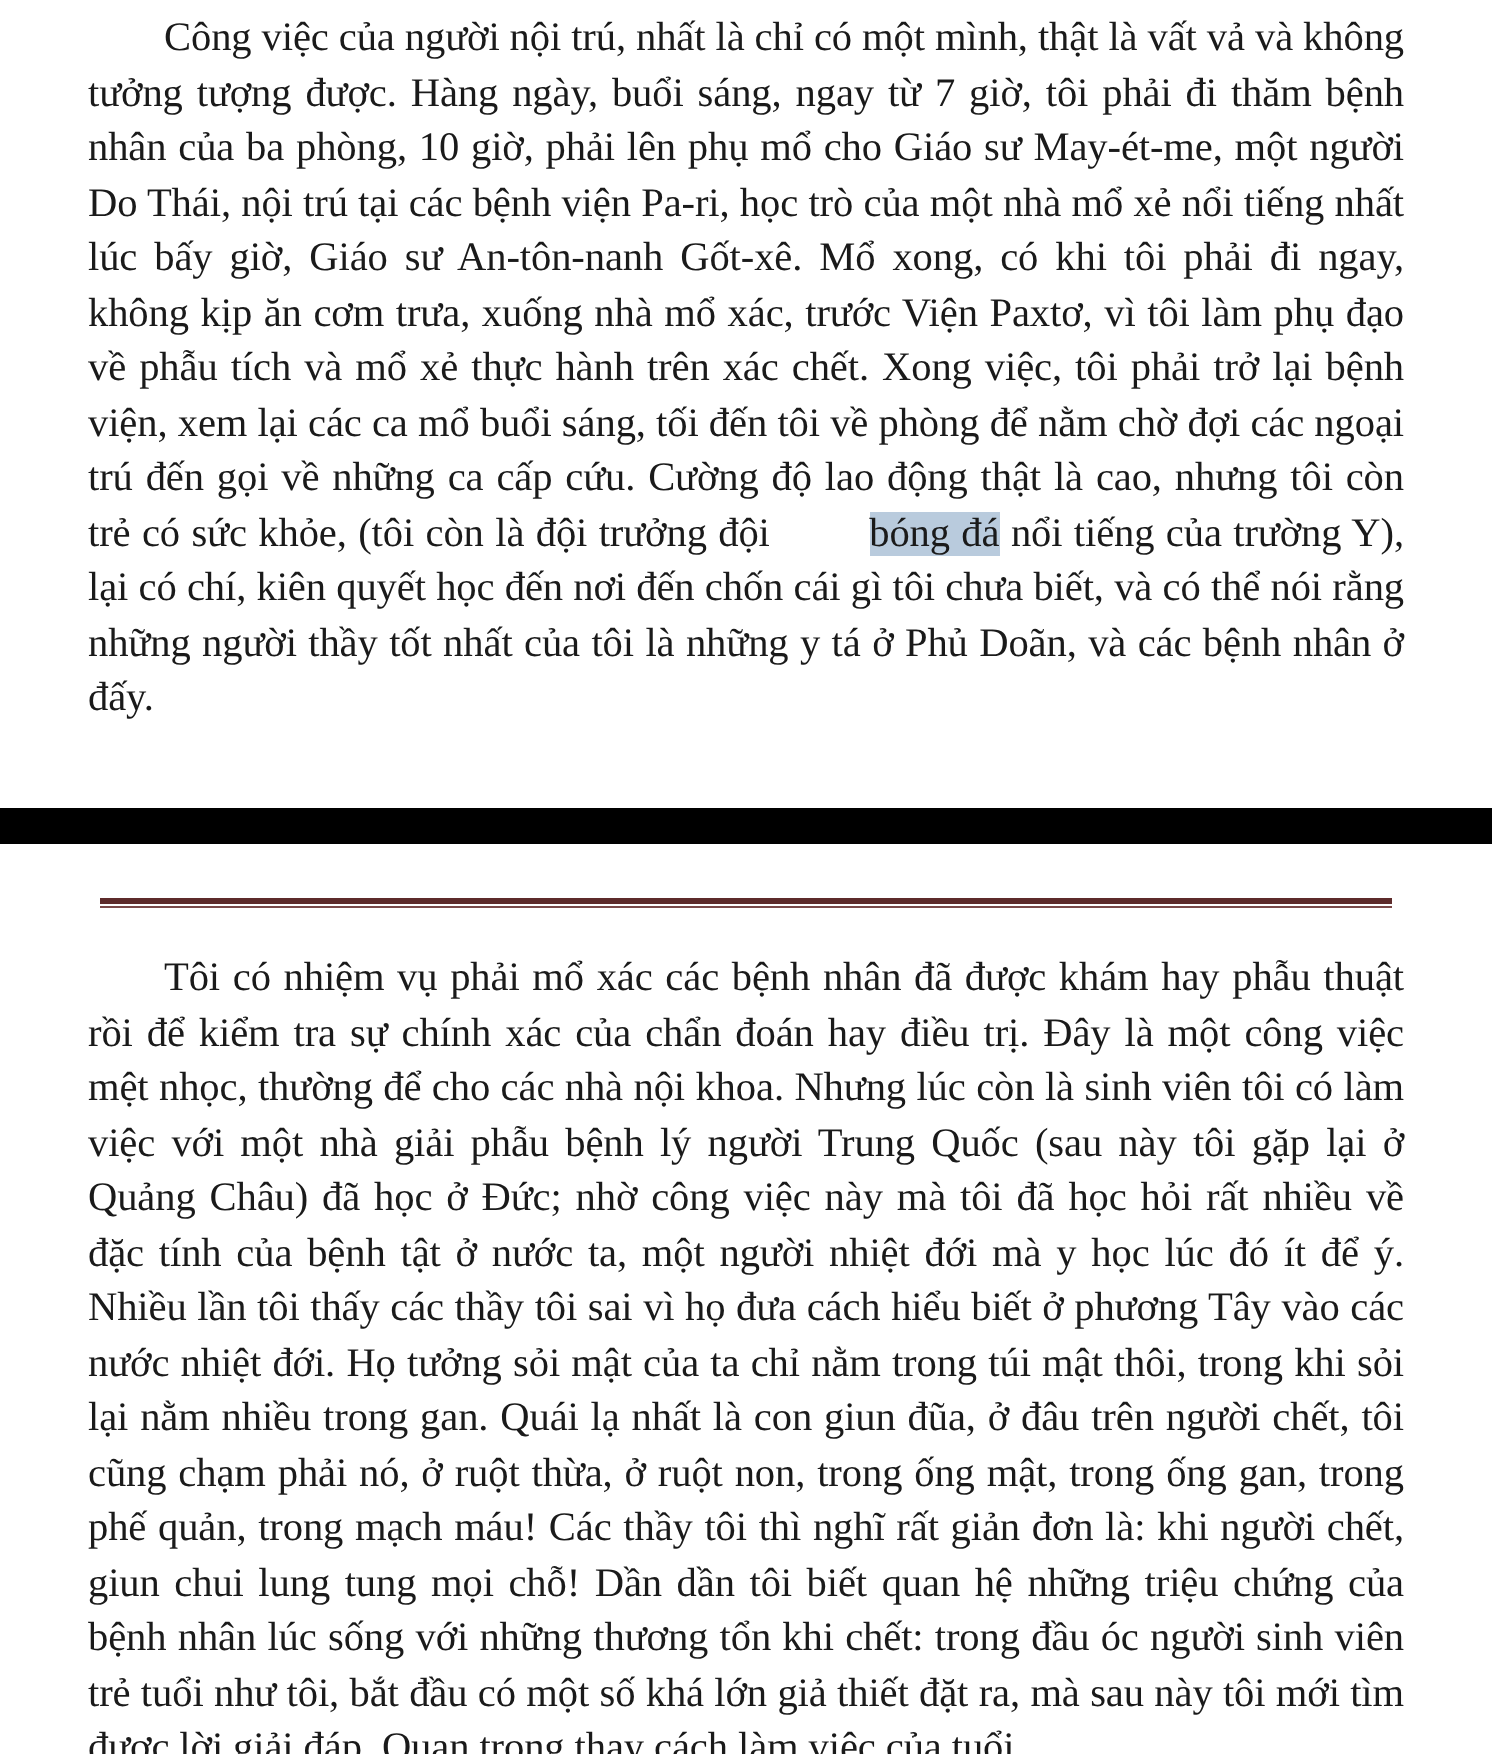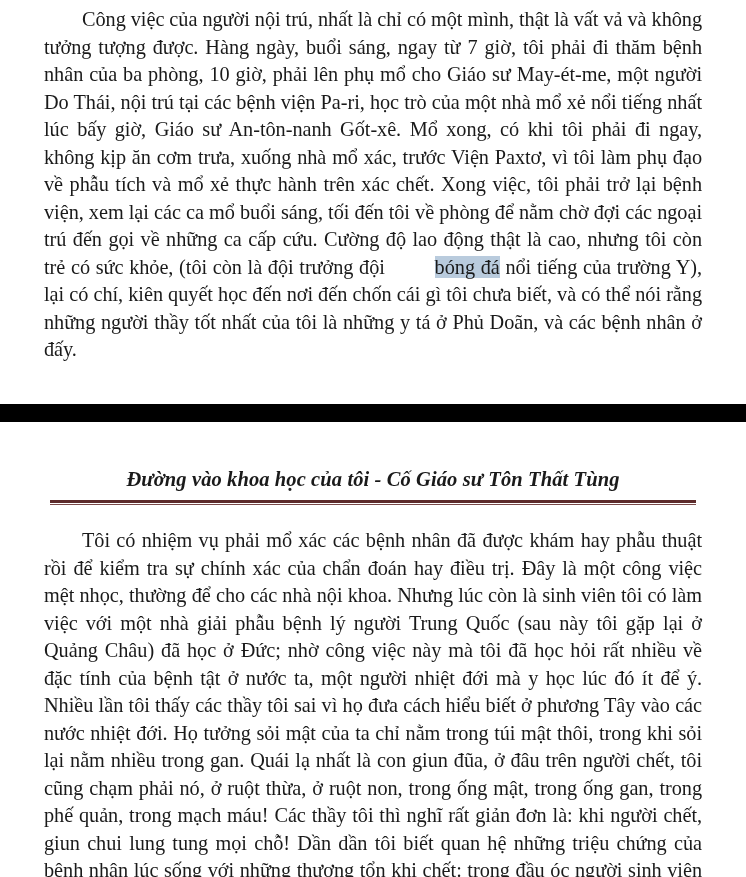--- a/index.html
+++ b/index.html
@@ -113,20 +113,19 @@
 
   <div class="page-top">
     <p class="body-text"><span class="indent"></span><span>Công việc của người nội trú, nhất là chỉ có một mình, thật là vất vả và không tưởng tượng được. Hàng ngày, buổi sáng, ngay từ 7 giờ, tôi phải đi thăm bệnh nhân của ba phòng, 10 giờ, phải lên phụ mổ cho Giáo sư May-ét-me, một người Do Thái, nội trú tại các bệnh viện Pa-ri, học trò của một nhà mổ xẻ nổi tiếng nhất lúc bấy giờ, Giáo sư An-tôn-nanh Gốt-xê. Mổ xong, có khi tôi phải đi ngay, không kịp ăn cơm trưa, xuống nhà mổ xác, trước Viện Paxtơ, vì tôi làm phụ đạo về phẫu tích và mổ xẻ thực hành trên xác chết. Xong việc, tôi phải trở lại bệnh viện, xem lại các ca mổ buổi sáng, tối đến tôi về phòng để nằm chờ đợi các ngoại trú đến gọi về những ca cấp cứu. Cường độ lao động thật là cao, nhưng tôi còn trẻ có sức khỏe, (tôi còn là đội trưởng đội </span><span class="hl">bóng đá</span><span> nổi tiếng của trường Y), lại có chí, kiên quyết học đến nơi đến chốn cái gì tôi chưa biết, và có thể nói rằng những người thầy tốt nhất của tôi là những y tá ở Phủ Doãn, và các bệnh nhân ở đấy.</span></p>
 
   </div>
 
   <div class="band"></div>
   <div class="gap-white"></div>
 
   <div class="page-bottom">
-    <div class="chapter-title">Đường vào khoa học của tôi - Cố Giáo sư Tôn Thất Tùng</div>
     <div class="rule"></div>
     <div class="rule2"></div>
 
     <p class="body-text bottom-body"><span class="indent"></span><span>Tôi có nhiệm vụ phải mổ xác các bệnh nhân đã được khám hay phẫu thuật rồi để kiểm tra sự chính xác của chẩn đoán hay điều trị. Đây là một công việc mệt nhọc, thường để cho các nhà nội khoa. Nhưng lúc còn là sinh viên tôi có làm việc với một nhà giải phẫu bệnh lý người Trung Quốc (sau này tôi gặp lại ở Quảng Châu) đã học ở Đức; nhờ công việc này mà tôi đã học hỏi rất nhiều về đặc tính của bệnh tật ở nước ta, một người nhiệt đới mà y học lúc đó ít để ý. Nhiều lần tôi thấy các thầy tôi sai vì họ đưa cách hiểu biết ở phương Tây vào các nước nhiệt đới. Họ tưởng sỏi mật của ta chỉ nằm trong túi mật thôi, trong khi sỏi lại nằm nhiều trong gan. Quái lạ nhất là con giun đũa, ở đâu trên người chết, tôi cũng chạm phải nó, ở ruột thừa, ở ruột non, trong ống mật, trong ống gan, trong phế quản, trong mạch máu! Các thầy tôi thì nghĩ rất giản đơn là: khi người chết, giun chui lung tung mọi chỗ! Dần dần tôi biết quan hệ những triệu chứng của bệnh nhân lúc sống với những thương tổn khi chết: trong đầu óc người sinh viên trẻ tuổi như tôi, bắt đầu có một số khá lớn giả thiết đặt ra, mà sau này tôi mới tìm được lời giải đáp. Quan trọng thay cách làm việc của tuổi</span></p>
   </div>
 
 </div>
 
 </body></html>

